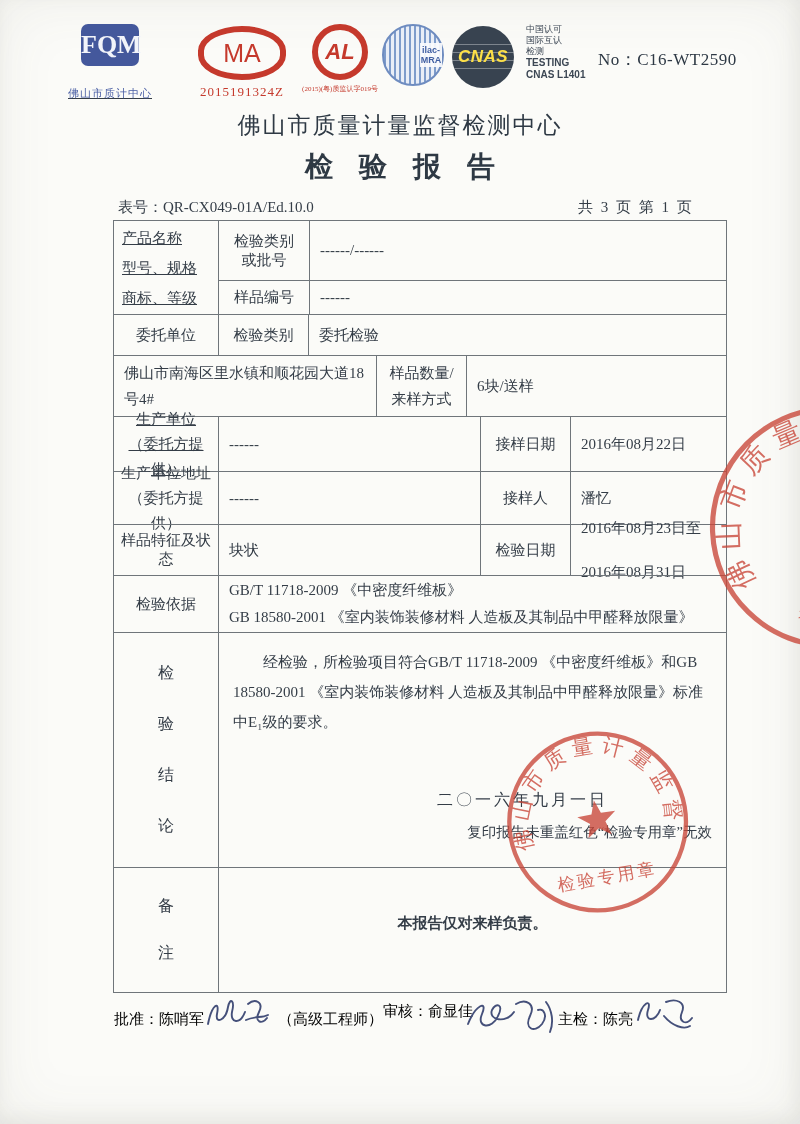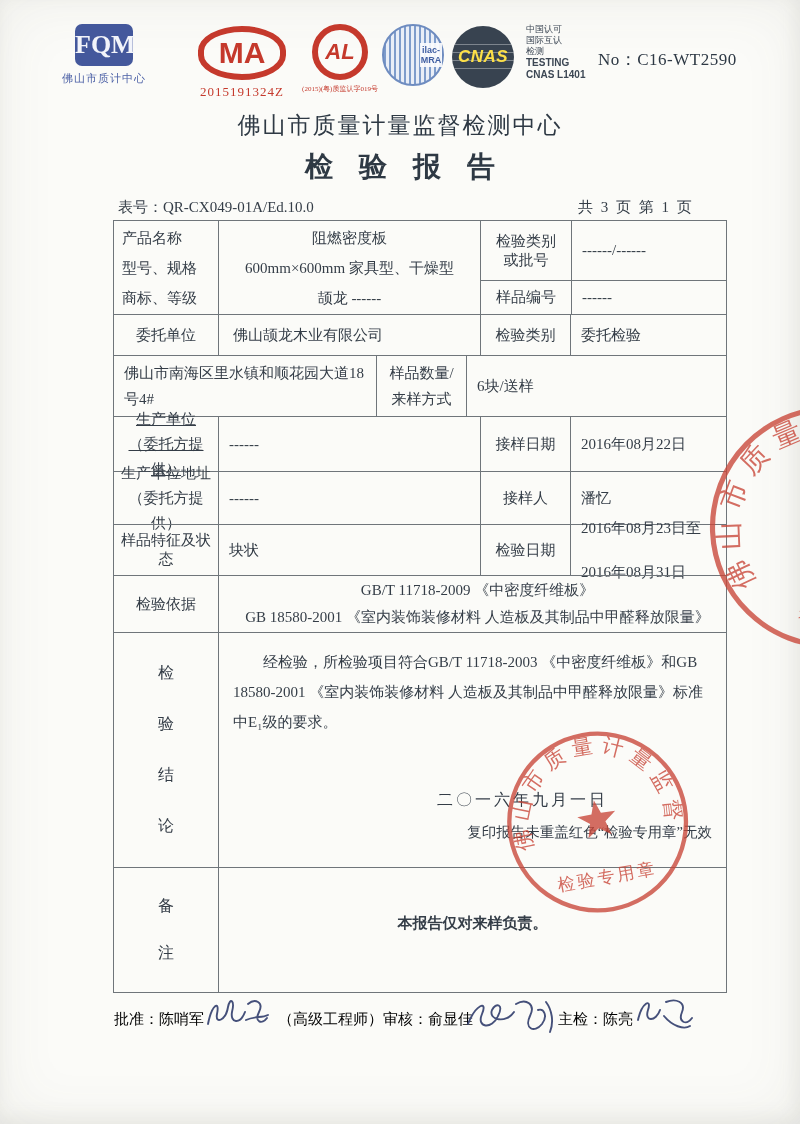--- a/index.html
+++ b/index.html
@@ -5,27 +5,27 @@
   html,body{margin:0;padding:0;background:#e8e8e6;}
   .page{
     position:relative;width:800px;height:1124px;margin:0 auto;
     background:#fbfbf8;overflow:hidden;
     box-shadow:inset 0 0 60px rgba(90,90,80,.08), inset -4px -6px 18px rgba(120,120,110,.10);
     font-family:"Liberation Serif","DejaVu Serif",serif;
     color:#343d47;
   }
   .abs{position:absolute;}
   
-  .fqm-box{left:44px;top:24px;width:120px;text-align:center;}
+  .fqm-box{left:50px;top:24px;width:120px;text-align:center;text-decoration:underline;}
   .fqm-mark{display:inline-block;width:58px;height:42px;background:#44589c;border-radius:7px;
     color:#f2f4fa;font-weight:bold;font-size:26px;line-height:42px;letter-spacing:0;}
-  .fqm-cap{margin-top:5px;font-size:11px;color:#4a5fa5;letter-spacing:1px;font-family:"Liberation Sans",sans-serif;}
+  .fqm-cap{margin-top:20px;font-size:11px;color:#4a5fa5;letter-spacing:1px;font-family:"Liberation Sans",sans-serif;}
   .cma-box{left:196px;top:26px;width:92px;text-align:center;color:#c5392c;}
   .cma-oval{display:inline-block;width:76px;height:42px;border:6px solid #c5392c;border-radius:50%/46%;
-    font-weight:bold;font-size:30px;line-height:42px;font-family:"Liberation Sans",sans-serif;}
+    font-weight:normal;font-size:25px;line-height:42px;font-family:"Liberation Sans",sans-serif;}
   .cma-cap{margin-top:4px;font-size:13px;letter-spacing:1px;}
   .cal-box{left:300px;top:24px;width:80px;text-align:center;color:#c5392c;}
   .cal-circ{display:inline-block;width:44px;height:44px;border:6px solid #c5392c;border-radius:50%;
     font-weight:bold;font-size:22px;line-height:44px;font-style:italic;font-family:"Liberation Sans",sans-serif;}
   .cal-cap{margin-top:4px;font-size:7px;white-space:nowrap;}
   .ilac-box{left:382px;top:24px;width:58px;height:58px;border-radius:50%;
     background:repeating-linear-gradient(90deg,#7e9ccb 0 2px,#e9eef7 2px 5px);
     border:2px solid #6e8cc0;display:flex;align-items:center;justify-content:center;}
   .ilac-band{background:rgba(250,251,253,.92);width:100%;text-align:center;font-size:9px;font-weight:bold;
     color:#3f5ea2;font-family:"Liberation Sans",sans-serif;padding:2px 0;margin-left:36px;}
@@ -117,48 +117,42 @@
   <div class="abs report-no"><span>No：</span><span>C16-WT2590</span></div>
 
   <div class="abs org-title">佛山市质量计量监督检测中心</div>
   <div class="abs report-title">检验报告</div>
   <div class="abs meta-left">表号：QR-CX049-01A/Ed.10.0</div>
   <div class="abs meta-right">共 3 页  第 1 页</div>
 
   <div class="rtable">
 
     <div class="trow first" style="height:93px;">
-      <div class="cell ca vmid lh30" style="padding-left:8px;">
+      <div class="cell ca vmid lh30" style="padding-left:8px;text-decoration:underline;">
         <div>产品名称</div>
         <div>型号、规格</div>
         <div>商标、等级</div>
-      </div>
-      <div class="cell cb vmid hmid lh30">
-        <div>阻燃密度板</div>
-        <div>600mm×600mm 家具型、干燥型</div>
-        <div>颉龙   ------</div>
       </div>
       <div class="cell sub">
         <div class="subrow" style="flex:1.8;">
           <div class="cc lab">
             <div>检验类别</div>
             <div>或批号</div>
           </div>
           <div class="cd vmid padl">------/------</div>
         </div>
         <div class="subrow">
           <div class="cc lab">样品编号</div>
           <div class="cd vmid padl">------</div>
         </div>
       </div>
     </div>
 
     <div class="trow" style="height:40px;">
       <div class="cell ca lab">委托单位</div>
-      <div class="cell cb vmid" style="padding-left:14px;">佛山颉龙木业有限公司</div>
       <div class="cell cc lab">检验类别</div>
       <div class="cell cd vmid padl">委托检验</div>
     </div>
 
     <div class="trow" style="height:60px;">
       <div class="cell cb vmid" style="padding:2px 8px 2px 10px;line-height:26px;">佛山市南海区里水镇和顺花园大道18号4#</div>
       <div class="cell cc lab" style="line-height:26px;">
         <div>样品数量/</div>
         <div>来样方式</div>
       </div>
@@ -190,35 +184,35 @@
       <div class="cell cb vmid padl">块状</div>
       <div class="cell cc lab">检验日期</div>
       <div class="cell cd vmid padl" style="line-height:24px;gap:20px;">
         <div>2016年08月23日至</div>
         <div>2016年08月31日</div>
       </div>
     </div>
 
     <div class="trow" style="height:56px;">
       <div class="cell ca lab">检验依据</div>
-      <div class="cell cd vmid padl" style="line-height:27px;align-items:center;">
+      <div class="cell cd vmid padl" style="line-height:27px;">
         <div>GB/T 11718-2009 《中密度纤维板》</div>
         <div>GB 18580-2001 《室内装饰装修材料  人造板及其制品中甲醛释放限量》</div>
       </div>
     </div>
 
     <div class="trow" style="height:234px;">
       <div class="cell ca vertlab" style="gap:30px;">
         <div>检</div>
         <div>验</div>
         <div>结</div>
         <div>论</div>
       </div>
       <div class="cell cd conc">
-        <div class="conc-par">经检验，所检验项目符合GB/T 11718-2003 《中密度纤维板》和GB 18580-2001 《室内装饰装修材料  人造板及其制品中甲醛释放限量》标准中E₁级的要求。</div>
+        <div class="conc-par">经检验，所检验项目符合GB/T 11718-2009 《中密度纤维板》和GB 18580-2001 《室内装饰装修材料  人造板及其制品中甲醛释放限量》标准中E₁级的要求。</div>
         <div class="conc-date">二〇一六年九月一日</div>
         <div class="conc-note">复印报告未重盖红色“检验专用章”无效</div>
       </div>
     </div>
 
     <div class="trow" style="height:124px;">
       <div class="cell ca vertlab" style="gap:26px;">
         <div>备</div>
         <div>注</div>
       </div>
@@ -227,21 +221,21 @@
 
   </div>
 
   <div class="footer">
     <div class="abs" style="left:114px;top:8px;"><span>批准：</span><span>陈哨军</span></div>
     <svg class="sig" style="left:202px;top:-10px;" width="70" height="44" viewBox="0 0 70 44">
       <path d="M6,32 C10,12 18,8 15,22 C13,33 24,28 26,15 C28,5 33,8 30,20 C28,31 38,33 43,20"></path>
       <path d="M46,12 C53,6 62,10 57,20 C52,30 60,33 65,26 M44,28 C52,24 60,26 66,23"></path>
     </svg>
     <div class="abs" style="left:278px;top:8px;">（高级工程师）</div>
-    <div class="abs" style="left:383px;top:8px;text-align:center;"><span>审核：</span><span>俞显佳</span></div>
+    <div class="abs" style="left:383px;top:0;text-align:center;"><span>审核：</span><span>俞显佳</span></div>
     <svg class="sig" style="left:462px;top:-8px;" width="96" height="46" viewBox="0 0 96 46">
       <path d="M6,30 C14,10 26,6 20,20 C14,34 30,36 36,22 C42,10 34,8 30,16 C26,26 44,30 52,18"></path>
       <path d="M54,10 C64,4 74,10 68,22 C62,34 72,40 80,30 C86,22 82,14 76,16 M84,8 C90,16 92,28 88,38"></path>
     </svg>
     <div class="abs" style="left:558px;top:8px;"><span>主检：</span><span>陈亮</span></div>
     <svg class="sig" style="left:632px;top:-10px;" width="64" height="42" viewBox="0 0 64 42">
       <path d="M6,28 C10,10 20,6 16,18 C12,30 24,30 28,18"></path>
       <path d="M34,10 C44,6 54,10 50,20 C46,30 54,34 60,26 M32,24 C40,34 52,38 58,34"></path>
     </svg>
   </div>

